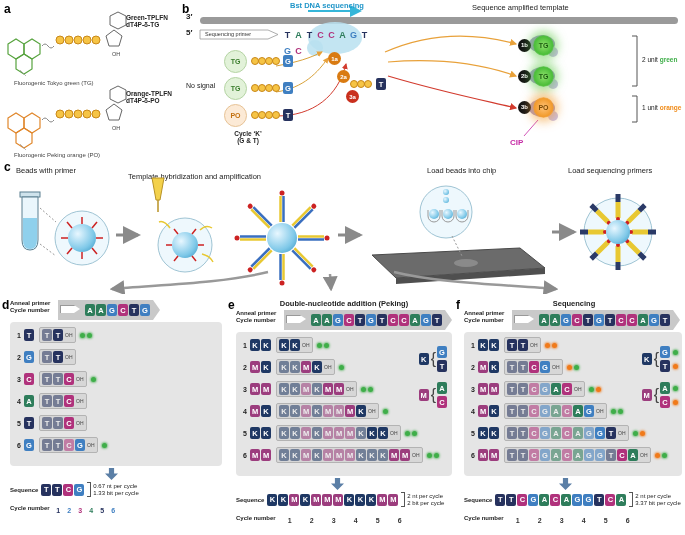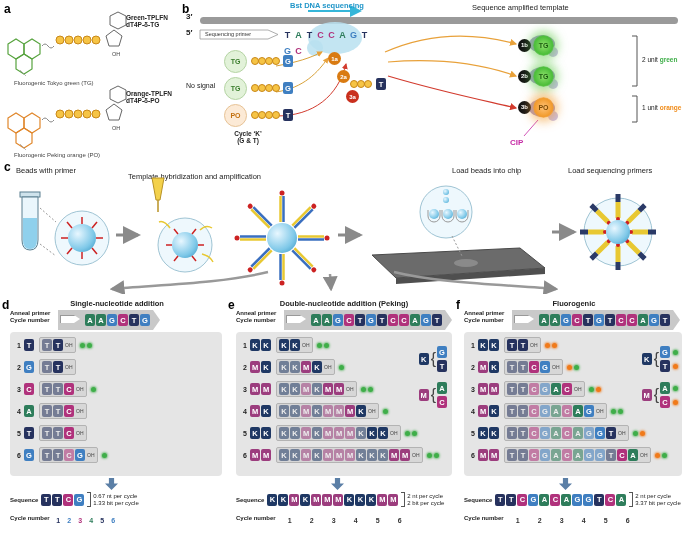--- a/index.html
+++ b/index.html
@@ -237,21 +237,21 @@
     <span>1 unit</span>
     <span class="org">orange</span>
   </div>
   <div class="abs t8 bold cip" style="left:330px;top:138px">CIP</div>
 </div>
 
 <div class="panel" style="left:0;top:160px;width:685px;height:135px">
   <span class="plabel" style="left:4px;top:0">c</span>
   <div class="abs t75" style="left:16px;top:6px">Beads with primer</div>
   <div class="abs t75" style="left:128px;top:12px">Template hybridization and amplification</div>
-  <div class="abs t75" style="left:452px;top:6px">Load beads into chip</div>
+  <div class="abs t75" style="left:427px;top:6px">Load beads into chip</div>
   <div class="abs t75" style="left:568px;top:6px">Load sequencing primers</div>
   <svg class="abs" style="left:0;top:0" width="685" height="134" viewBox="0 0 685 134">
     <defs>
       <marker id="ah-g" markerWidth="6" markerHeight="6" refX="5" refY="3" orient="auto">
           <path d="M0,0 L6,3 L0,6 z" fill="#8a8a8a"></path>
         </marker>
       <radialGradient id="beadg" cx="0.35" cy="0.35" r="0.8">
         <stop offset="0" stop-color="#e8f7ff"></stop>
           <stop offset="0.7" stop-color="#7ec8e8"></stop>
           <stop offset="1" stop-color="#4aa3cc"></stop>
@@ -413,21 +413,20 @@
 
     <path d="M268,112 C220,124 150,125 112,129" stroke="#999" stroke-width="2.5" fill="none" marker-end="url(#ah-g)"></path>
     <path d="M330,114 L331,129" stroke="#999" stroke-width="2.5" fill="none" marker-end="url(#ah-g)"></path>
     <path d="M394,112 C442,124 514,125 556,129" stroke="#999" stroke-width="2.5" fill="none" marker-end="url(#ah-g)"></path>
   </svg>
 </div>
 
 <div class="panel" style="left:2px;top:298px;width:222px;height:235px">
   <span class="plabel" style="left:0;top:0">d</span>
   <div class="pbody">
-    <div class="ptitle">Single-nucleotide addition</div>
     <div class="prow1">
       <div class="leftlabels">
         <div>Anneal primer</div>
         <div>Cycle number</div>
       </div>
       <div class="tmplbar">
         <span class="primer-arrow"></span>
         <span style="display:inline-flex">
             <span class="bb b-A">A</span>
             <span class="bb b-A">A</span>
@@ -755,21 +754,21 @@
     <div class="cycrow">
       <span class="seqlabel">Cycle number</span>
       <span class="dgwrap-ef"><span class="dg dg-ef" style="color: rgb(51, 51, 51);">1</span><span class="dg dg-ef" style="color: rgb(51, 51, 51);">2</span><span class="dg dg-ef" style="color: rgb(51, 51, 51);">3</span><span class="dg dg-ef" style="color: rgb(51, 51, 51);">4</span><span class="dg dg-ef" style="color: rgb(51, 51, 51);">5</span><span class="dg dg-ef" style="color: rgb(51, 51, 51);">6</span></span>
     </div>
   </div>
 </div>
 
 <div class="panel" style="left:456px;top:298px;width:228px;height:235px">
   <span class="plabel" style="left:0;top:0">f</span>
   <div class="pbody">
-    <div class="ptitle">Fluorogenic</div>
+    <div class="ptitle">Sequencing</div>
     <div class="prow1">
       <div class="leftlabels">
         <div>Anneal primer</div>
         <div>Cycle number</div>
       </div>
       <div class="tmplbar">
         <span class="primer-arrow"></span>
         <span style="display:inline-flex">
             <span class="bb b-A">A</span>
             <span class="bb b-A">A</span>

